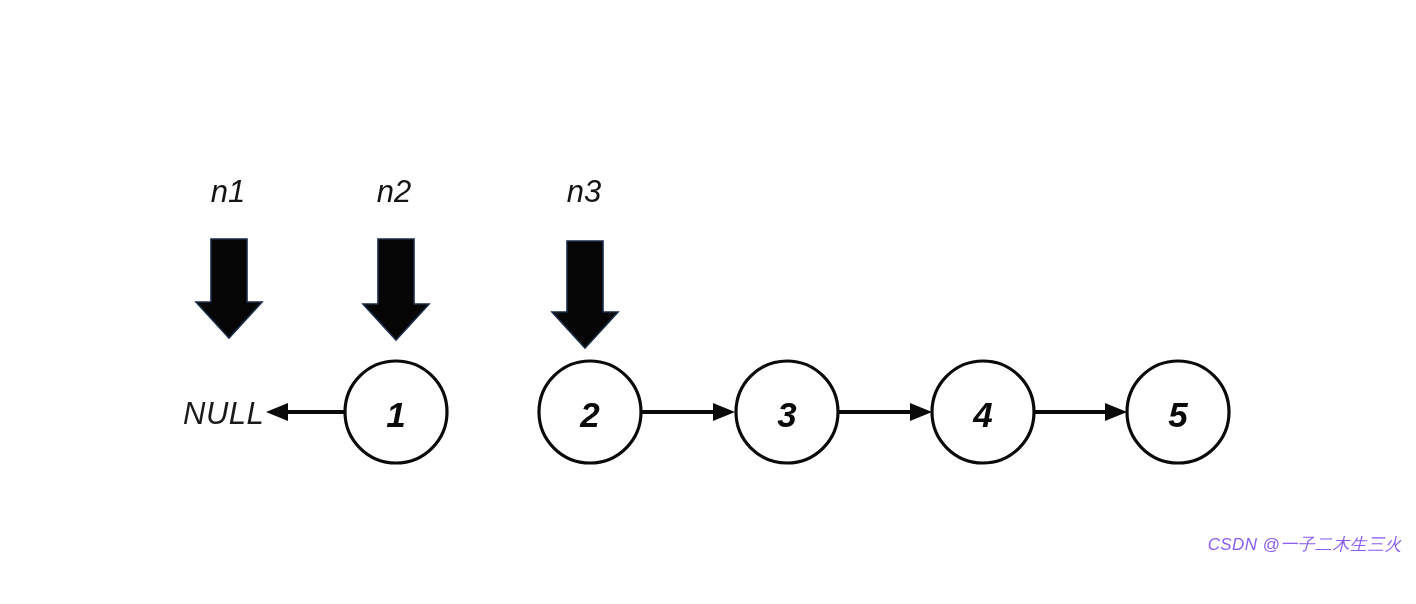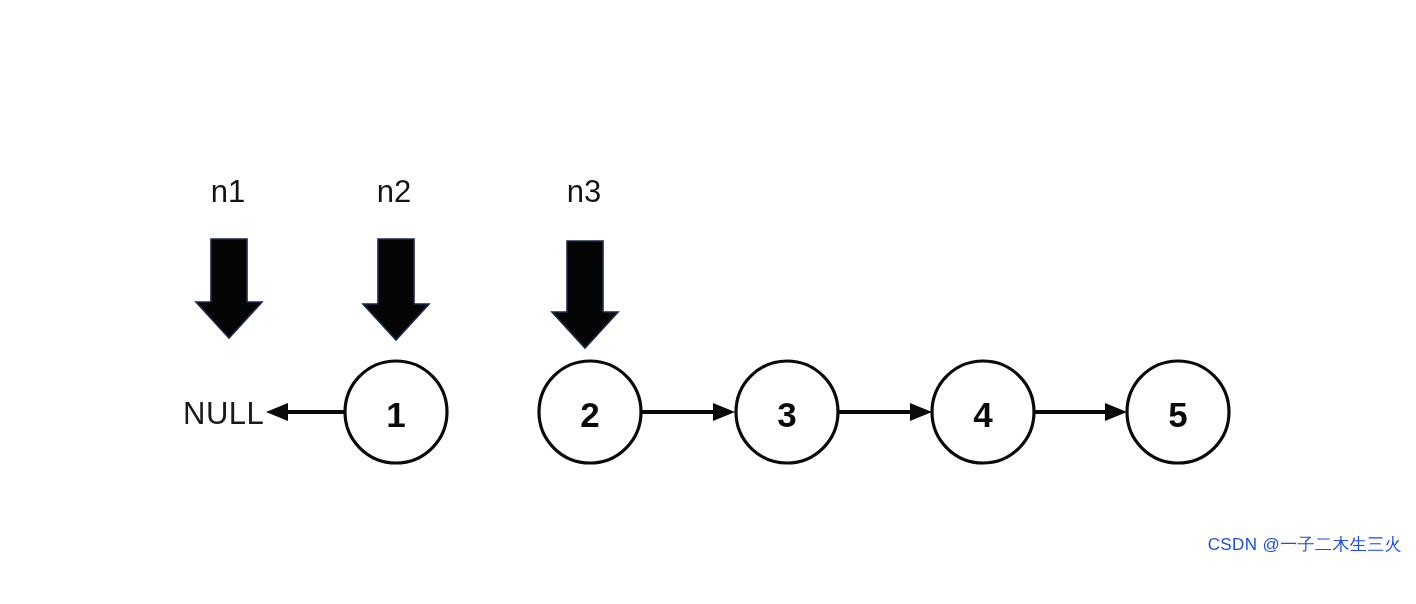--- a/index.html
+++ b/index.html
@@ -10,20 +10,21 @@
   }
   body {
     font-family: "Liberation Sans", sans-serif;
   }
   #canvas {
     position: relative;
     width: 1416px;
     height: 564px;
     background: #ffffff;
     overflow: hidden;
+    font-style: italic;
   }
   #diagram-svg {
     position: absolute;
     left: 0;
     top: 0;
     width: 1416px;
     height: 604px;
     display: block;
   }
   .pointer-label {
@@ -63,21 +64,21 @@
     stroke: #1b2a47;
     stroke-width: 1.6;
     stroke-linejoin: miter;
   }
   .watermark {
     position: absolute;
     right: 14px;
     bottom: 8px;
     font-family: "Liberation Sans", sans-serif;
     font-size: 17px;
-    color: #1d4ed8;
+    color: #8b5cf6;
     letter-spacing: 0.4px;
     white-space: nowrap;
     user-select: none;
   }
 </style>
 </head>
 <body>
 
 <div id="canvas">
 

